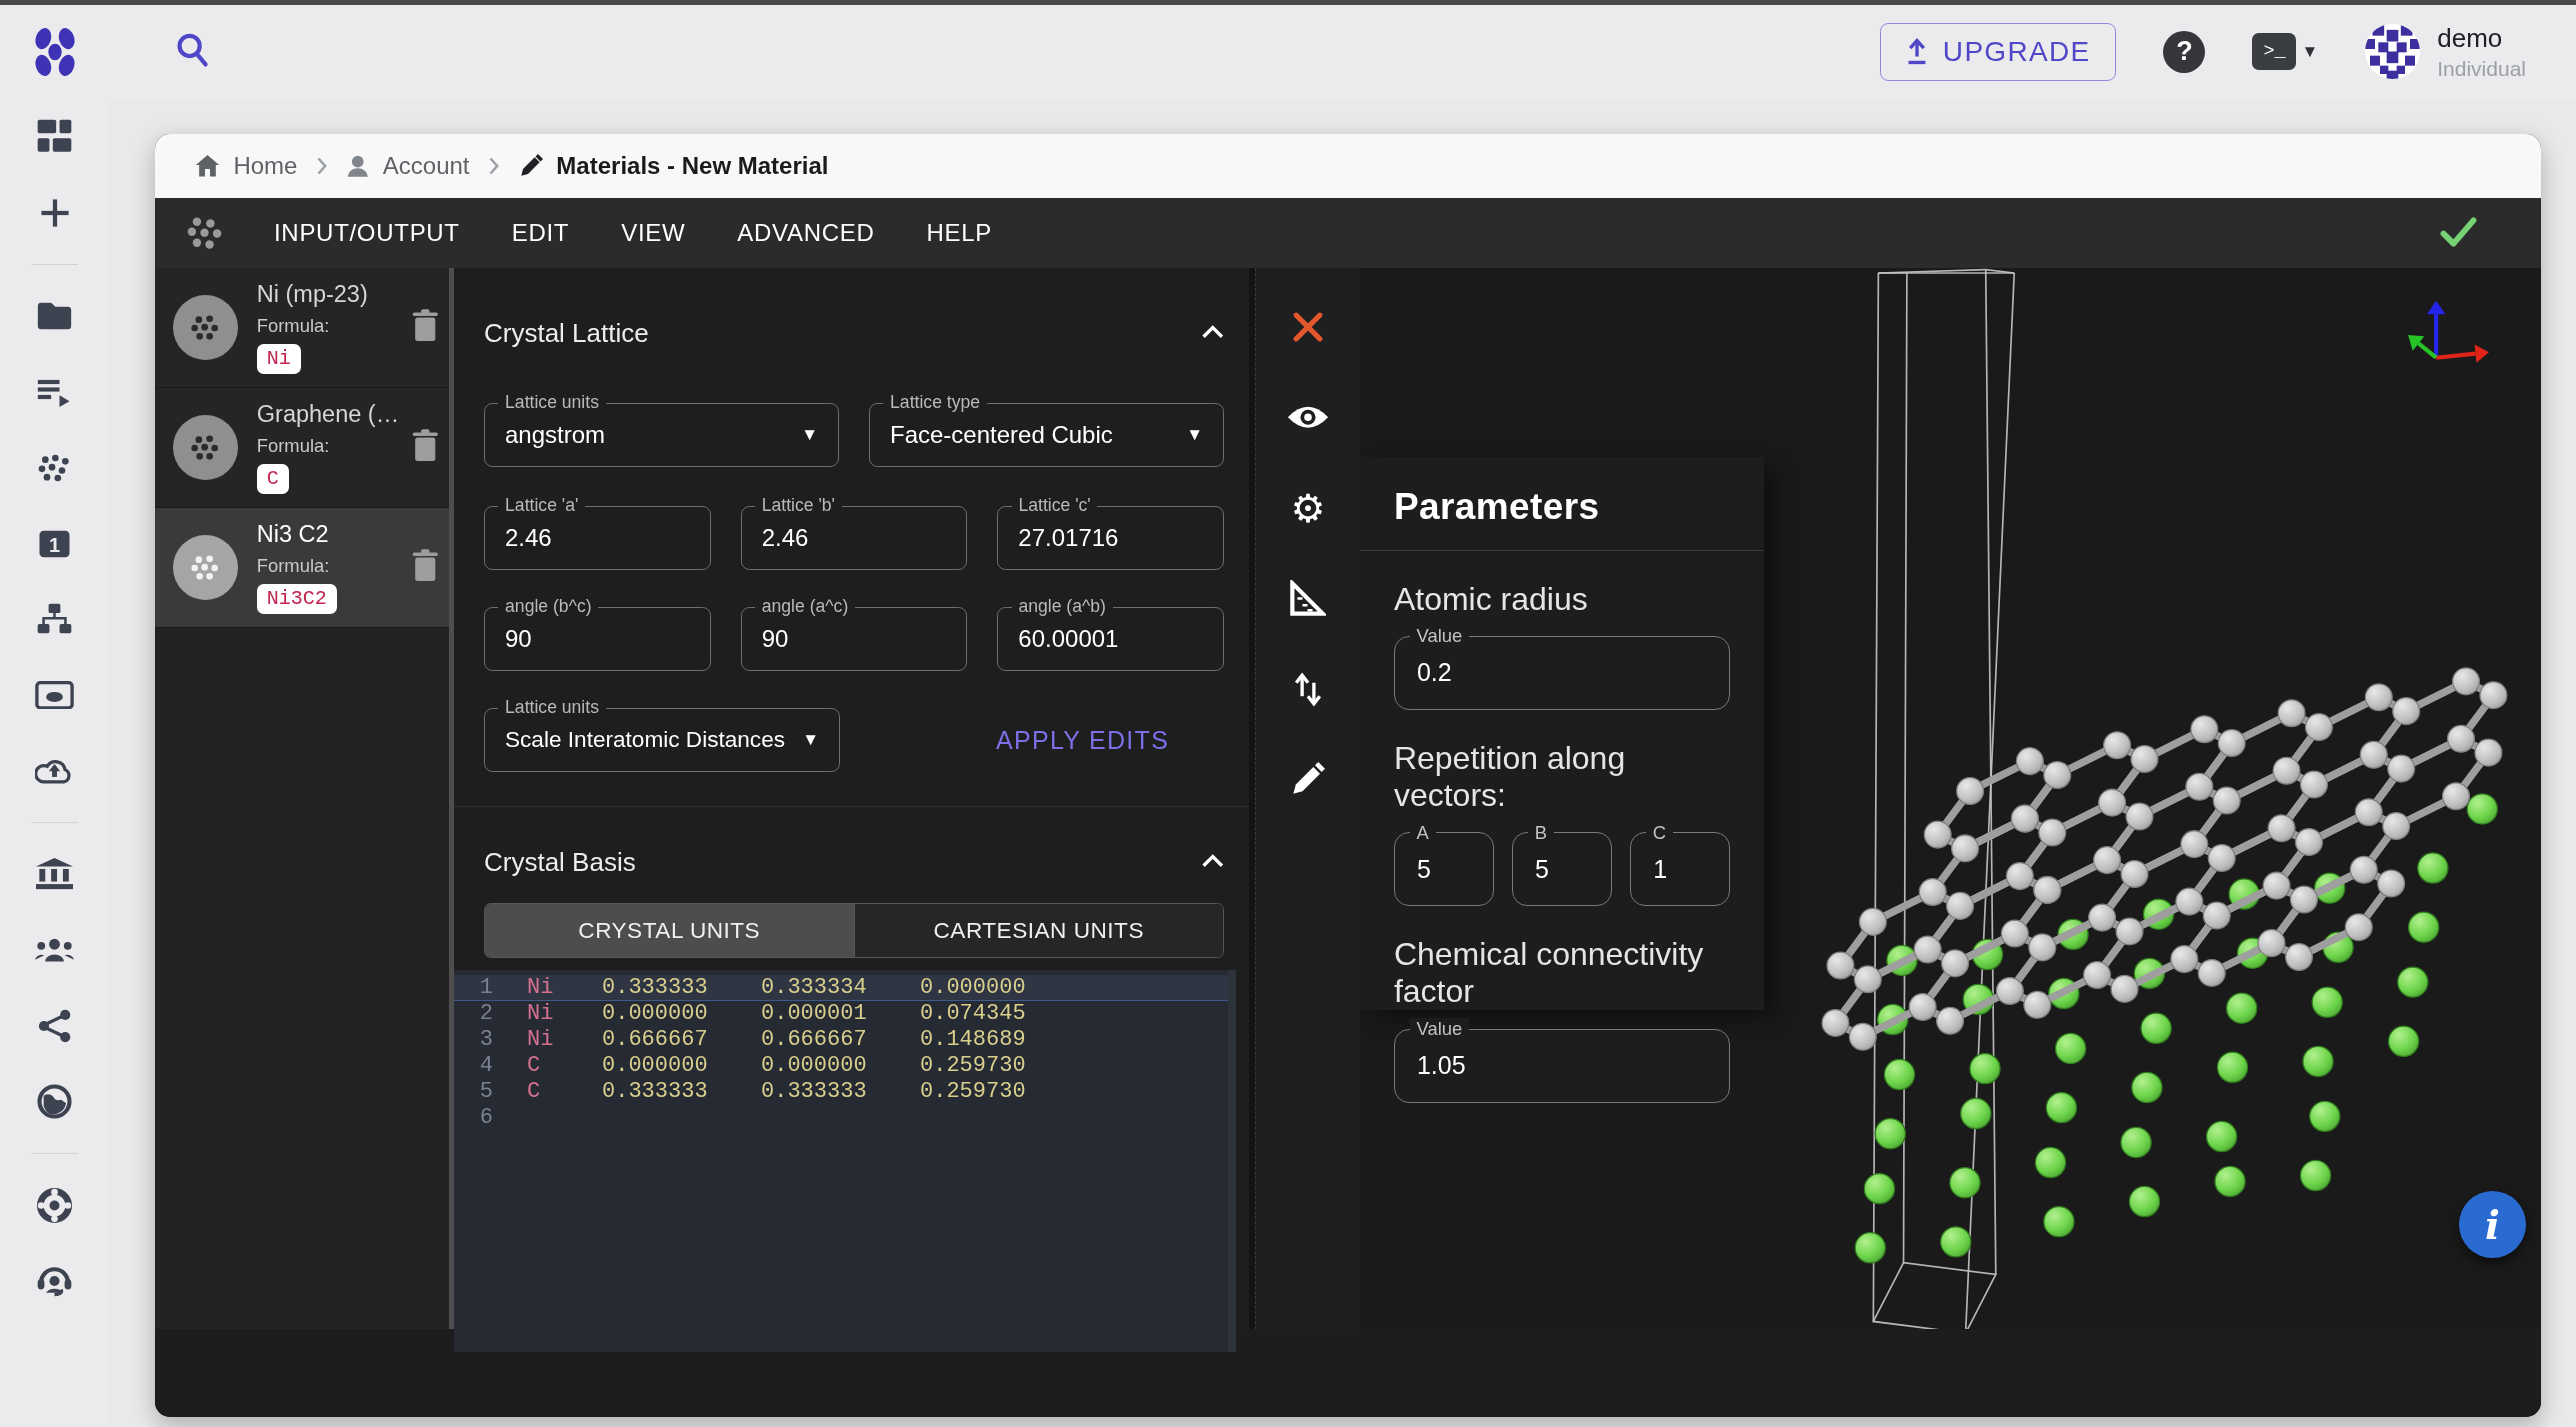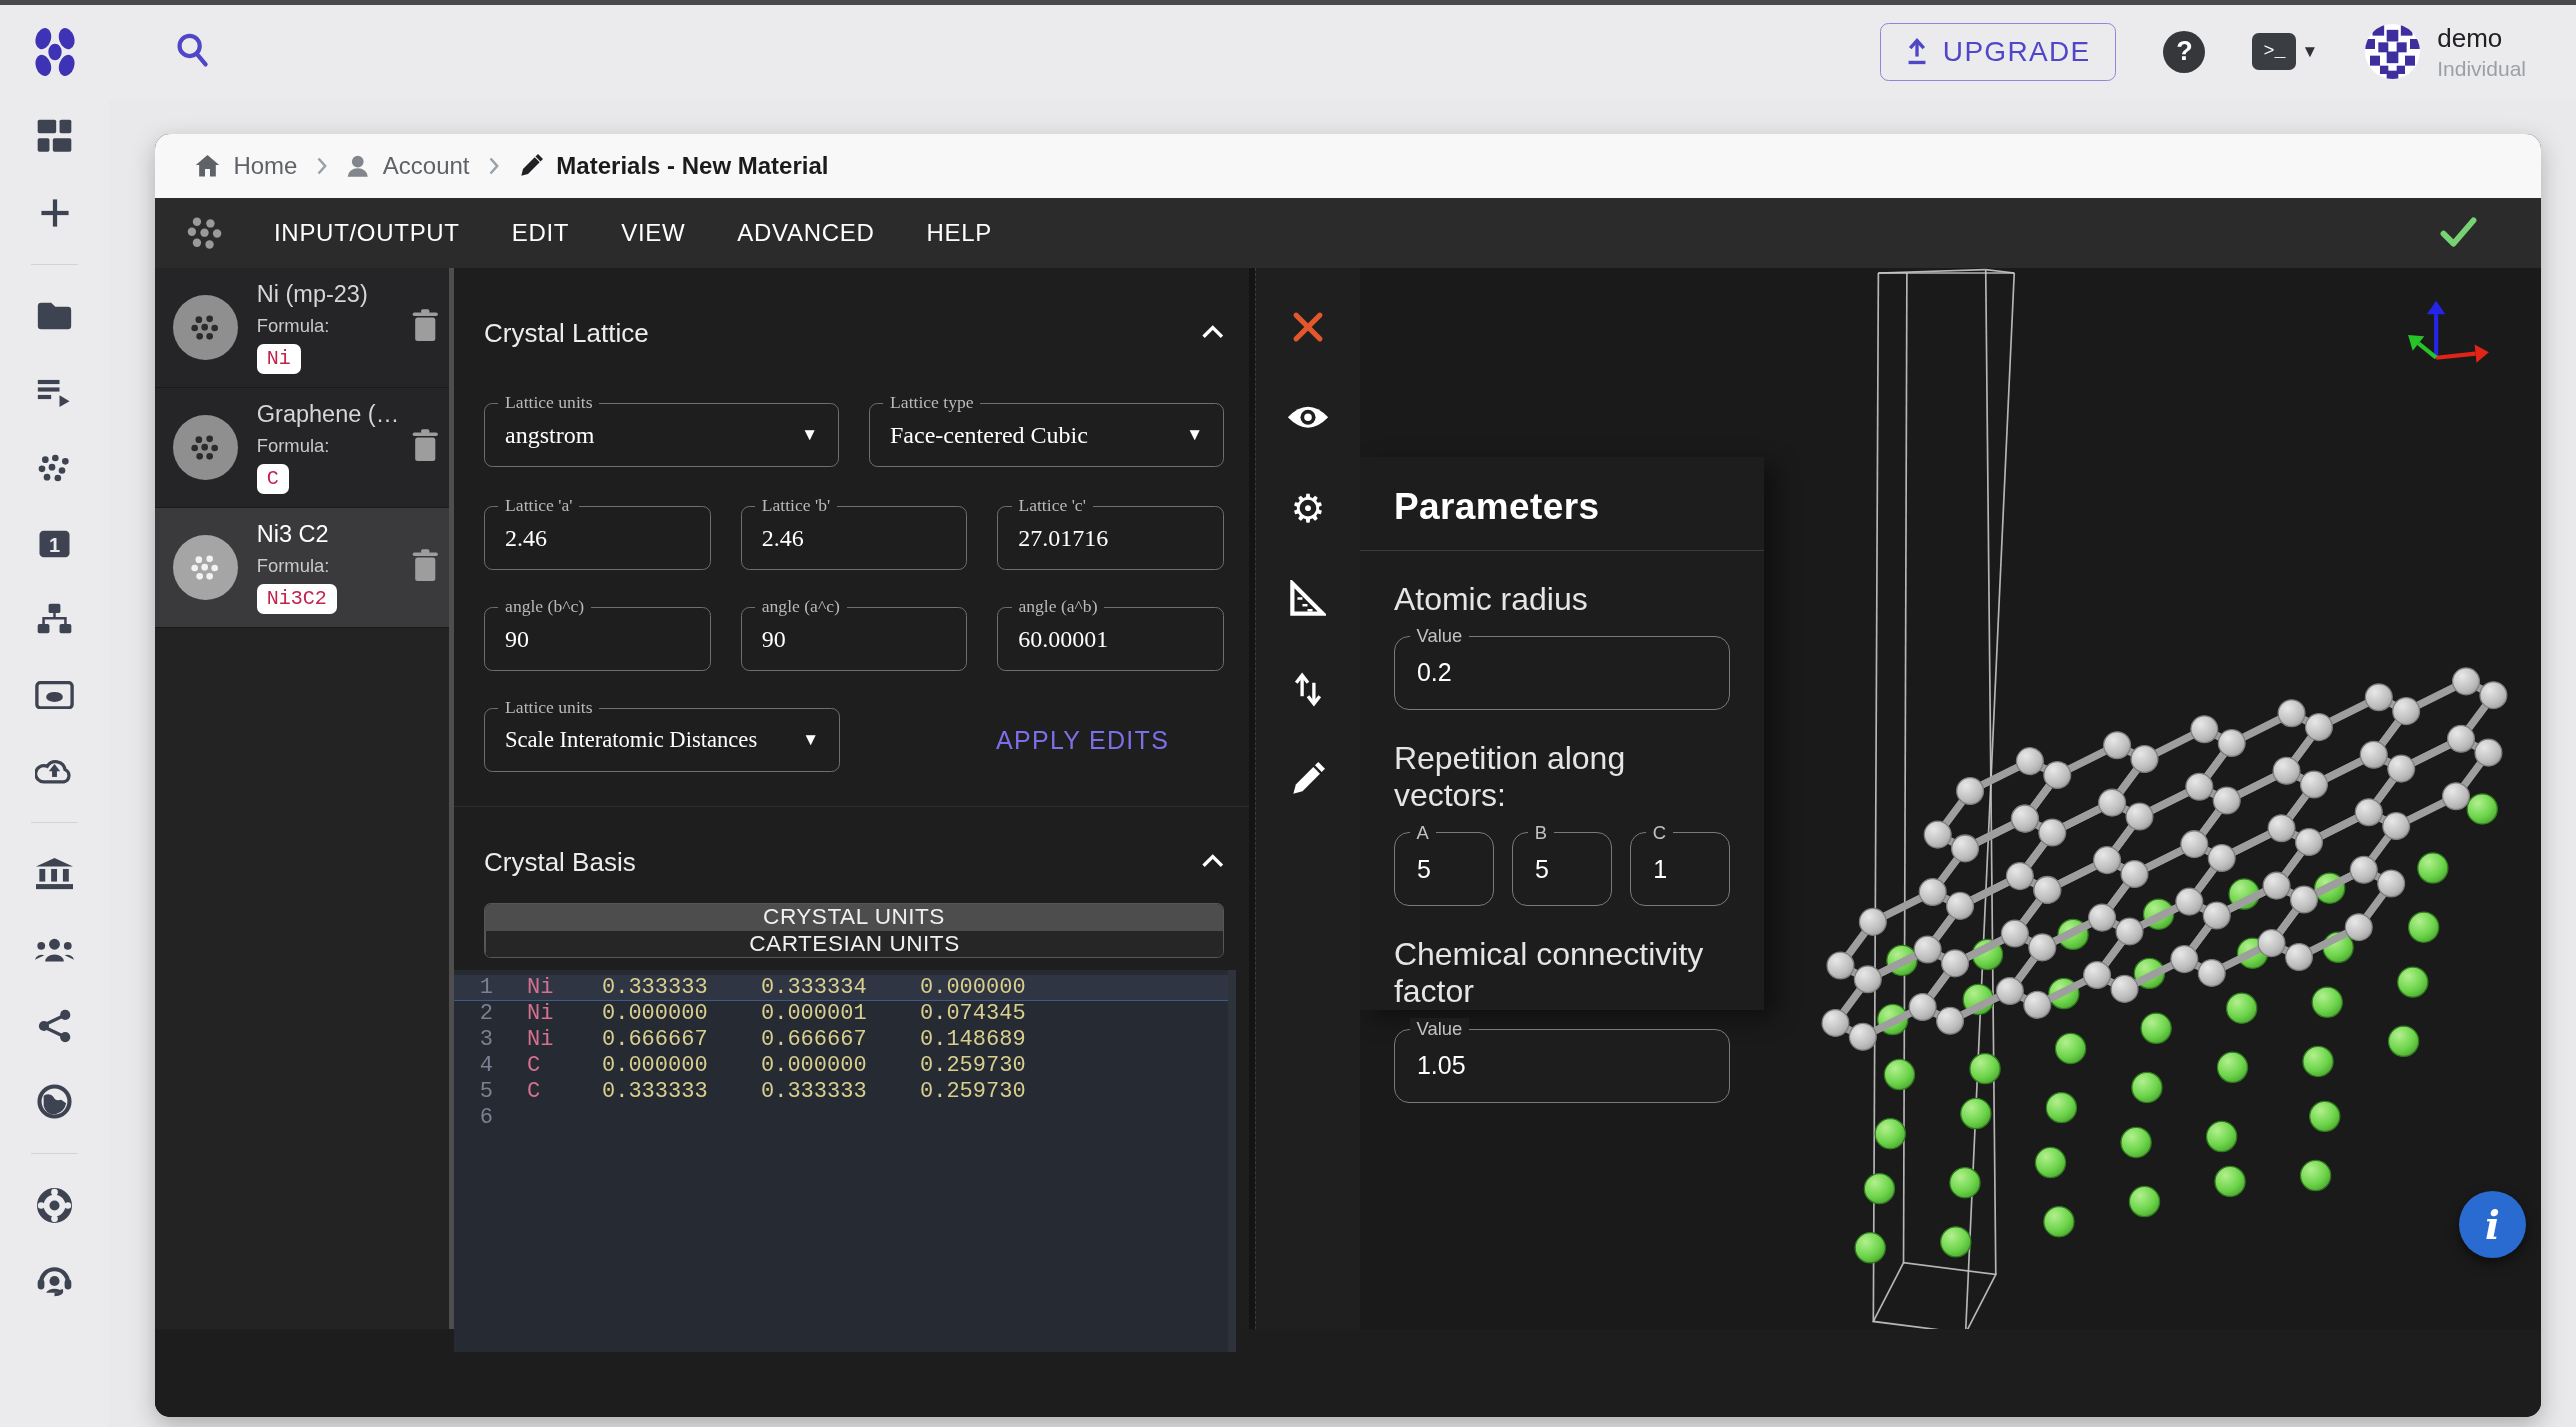--- a/index.html
+++ b/index.html
@@ -55,29 +55,29 @@
   .mat-flabel { font-size:18.4px; color:#c9c9c9; margin-top:6.7px; }
   .mat-chip { display:inline-block; margin-top:6.7px; background:#fff; border-radius:6.7px; padding:3.4px 10px; font-family:"Liberation Mono",monospace; font-size:20px; color:#c2244f; }
   .mat-trash { flex:none; cursor:pointer; }
 
   
   .formpanel { width:795px; background:#1e1e1e; position:relative; padding:0 25px 0 30px; }
   .sect-title-row { display:flex; align-items:center; justify-content:space-between; }
   .sect-title { color:#ededed; font-size:26px; }
   .chev-up { cursor:pointer; }
   .row { display:flex; gap:30px; }
-  .tfield { position:relative; border:1.7px solid #6f6f6f; border-radius:8.4px; height:64px; background:#1e1e1e; display:flex; align-items:center; padding:0 20px; cursor:text;font-family:Liberation Serif, serif; }
+  .tfield { position:relative; border:1.7px solid #6f6f6f; border-radius:8.4px; height:64px; background:#1e1e1e; display:flex; align-items:center; padding:0 20px; cursor:text; }
   .tfield.sel { cursor:pointer; }
   .tfield .flabel { position:absolute; top:-11.7px; left:13.4px; padding:0 6.7px; background:#1e1e1e; font-size:17.6px; color:#b9b9b9; white-space:nowrap; }
   .tfield .fval { color:#fff; font-size:24px; white-space:nowrap; }
   .tfield .caret { margin-left:auto; color:#fff; font-size:17px; }
   .apply-btn { color:#7b70e8; font-size:25px; letter-spacing:1.3px; background:none; border:none; cursor:pointer; }
   .form-divider { border-top:1.7px solid #2e2e2e; margin:34px -25px 0 -30px; }
 
-  .tabs { display:flex; border:1.7px solid #575757; border-radius:6.7px; overflow:hidden; margin-top:25px; height:55px;flex-direction:column; }
+  .tabs { display:flex; border:1.7px solid #575757; border-radius:6.7px; overflow:hidden; margin-top:25px; height:55px; }
   .tab { flex:1; display:flex; align-items:center; justify-content:center; color:#f0f0f0; font-size:22.6px; letter-spacing:0.5px; cursor:pointer; background:#262626; }
   .tab.active { background:#4d4d4d; }
   .tab + .tab { border-left:1.7px solid #575757; }
 
   .editor { margin:11.7px -11.7px 0 -30px; height:382px; background:#262a33; font-family:"Liberation Mono",monospace; font-size:22px; padding-top:5px; overflow:hidden; border-right:8.4px solid #2e323b; cursor:text; }
   .eline { display:flex; height:26px; line-height:26px; }
   .eline.hl { background:#2f3542; border-bottom:1.7px solid #3d5a8a; }
   .eline .ln { width:39px; text-align:right; color:#7b8190; flex:none; }
   .eline .el { width:75px; margin-left:34px; color:#d4718f; flex:none; }
   .eline .cv { width:159px; color:#d9cf8d; flex:none; }

